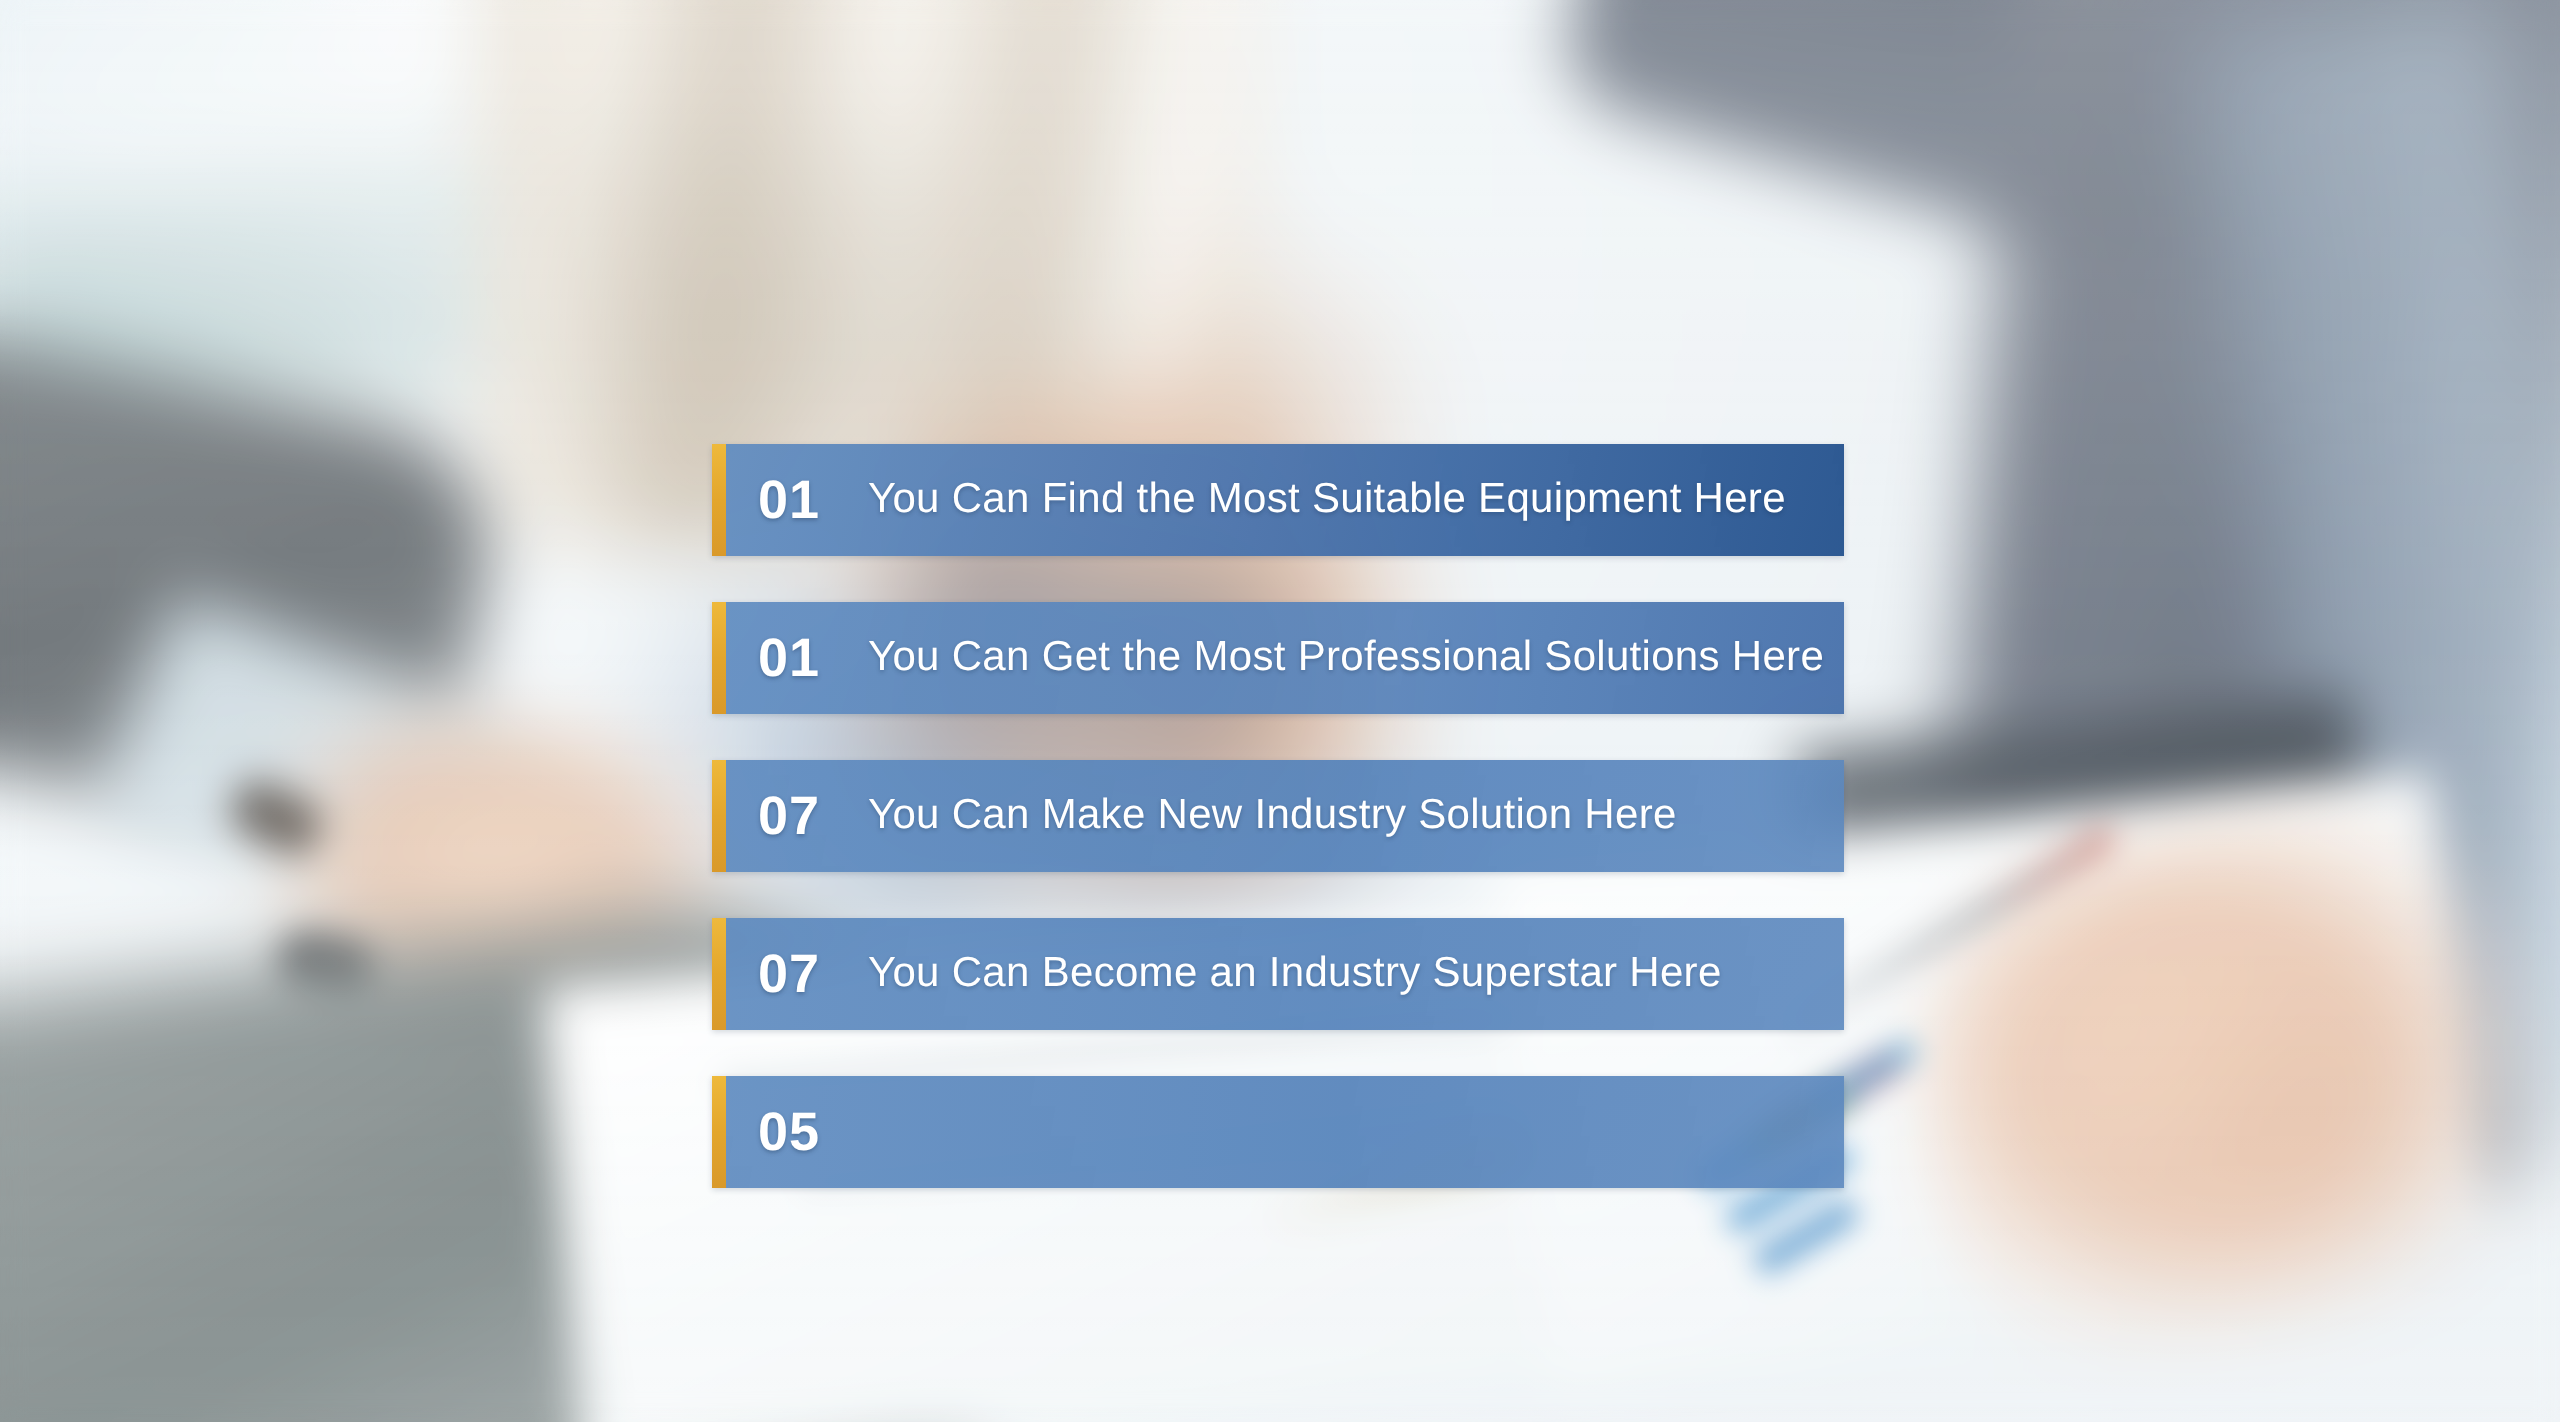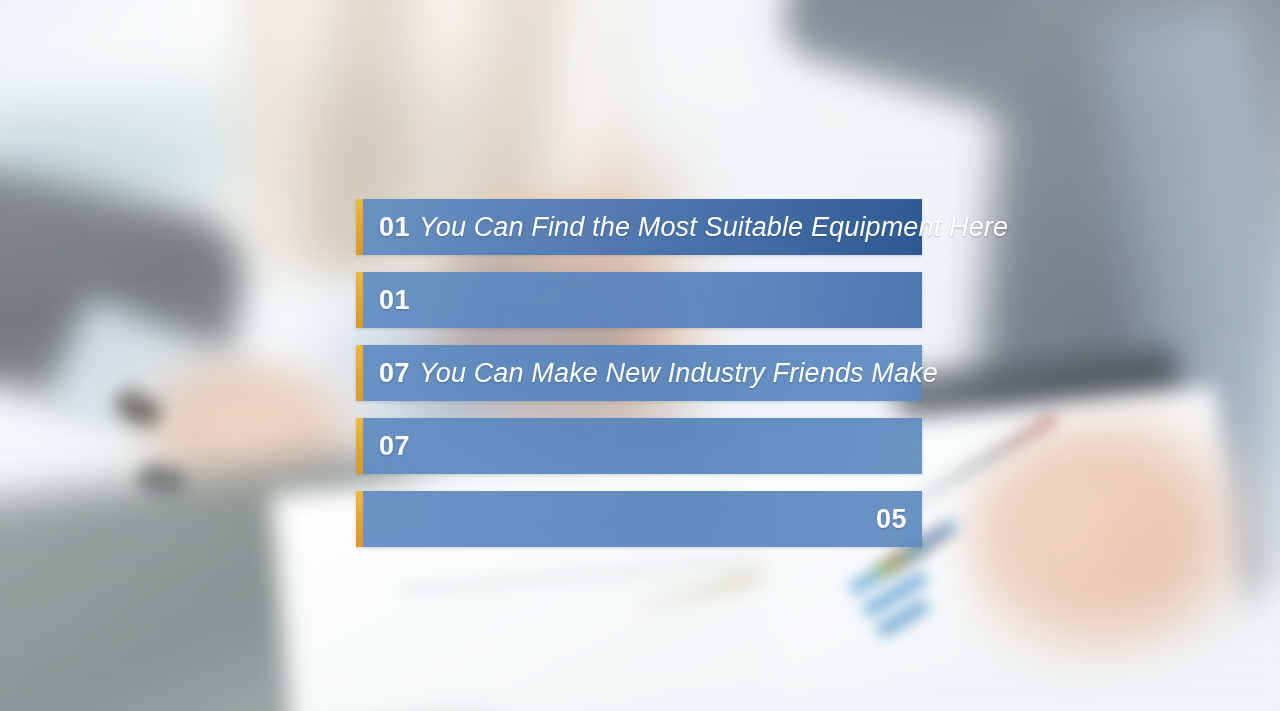--- a/index.html
+++ b/index.html
@@ -307,22 +307,23 @@
     top: 199px;
     width: 566px;
   }
   .bar {
     position: relative;
     display: flex;
     align-items: center;
     height: 56px;
     margin-bottom: 17px;
     box-shadow: 0 1px 3px rgba(30,50,80,0.18);
-  }
-  .bar:last-child { margin-bottom: 0; justify-content: flex-end; }
+    margin-top: 23px;
+  }
+  .bar:last-child { margin-bottom: 0; }
 
   .accent {
     position: absolute;
     left: 0;
     top: 0;
     width: 7px;
     height: 100%;
     background: linear-gradient(180deg, #eeb93c 0%, #e3a62c 50%, #d9992a 100%);
   }
   .bar-fill {
@@ -351,26 +352,25 @@
     font-weight: bold;
     letter-spacing: 0.5px;
     text-shadow: 0 1px 2px rgba(18,40,70,0.35);
     line-height: 1;
   }
   .bar-text {
     position: relative;
     z-index: 2;
     margin-left: 9px;
     color: #ffffff;
-    font-size: 27px;
+    font-size: 21px;
     font-weight: 400;
     letter-spacing: 0.15px;
     text-shadow: 0 1px 2px rgba(18,40,70,0.3);
     white-space: nowrap;
-    font-style: italic;
   }
 </style>
 </head>
 <body>
 
 <div id="slide">
 
   <div class="photo">
     <div class="photo-layer">
       <div class="bg-base"></div>
@@ -431,33 +431,35 @@
       <span class="accent"></span>
       <span class="bar-fill"></span>
       <span class="bar-num">01</span>
       <span class="bar-text">You Can Find the Most Suitable Equipment Here</span>
     </div>
 
     <div class="bar semi-dark">
       <span class="accent"></span>
       <span class="bar-fill"></span>
       <span class="bar-num">01</span>
+      <span class="bar-text">You Can Get the Most Professional Solutions Here</span>
     </div>
 
     <div class="bar">
       <span class="accent"></span>
       <span class="bar-fill"></span>
       <span class="bar-num">07</span>
-      <span class="bar-text">You Can Make New Industry Friends Make</span>
+      <span class="bar-text">You Can Make New Industry Solution Here</span>
     </div>
 
     <div class="bar">
       <span class="accent"></span>
       <span class="bar-fill"></span>
       <span class="bar-num">07</span>
+      <span class="bar-text">You Can Become an Industry Superstar Here</span>
     </div>
 
     <div class="bar">
       <span class="accent"></span>
       <span class="bar-fill"></span>
       <span class="bar-num">05</span>
     </div>
 
   </div>
 </div>

